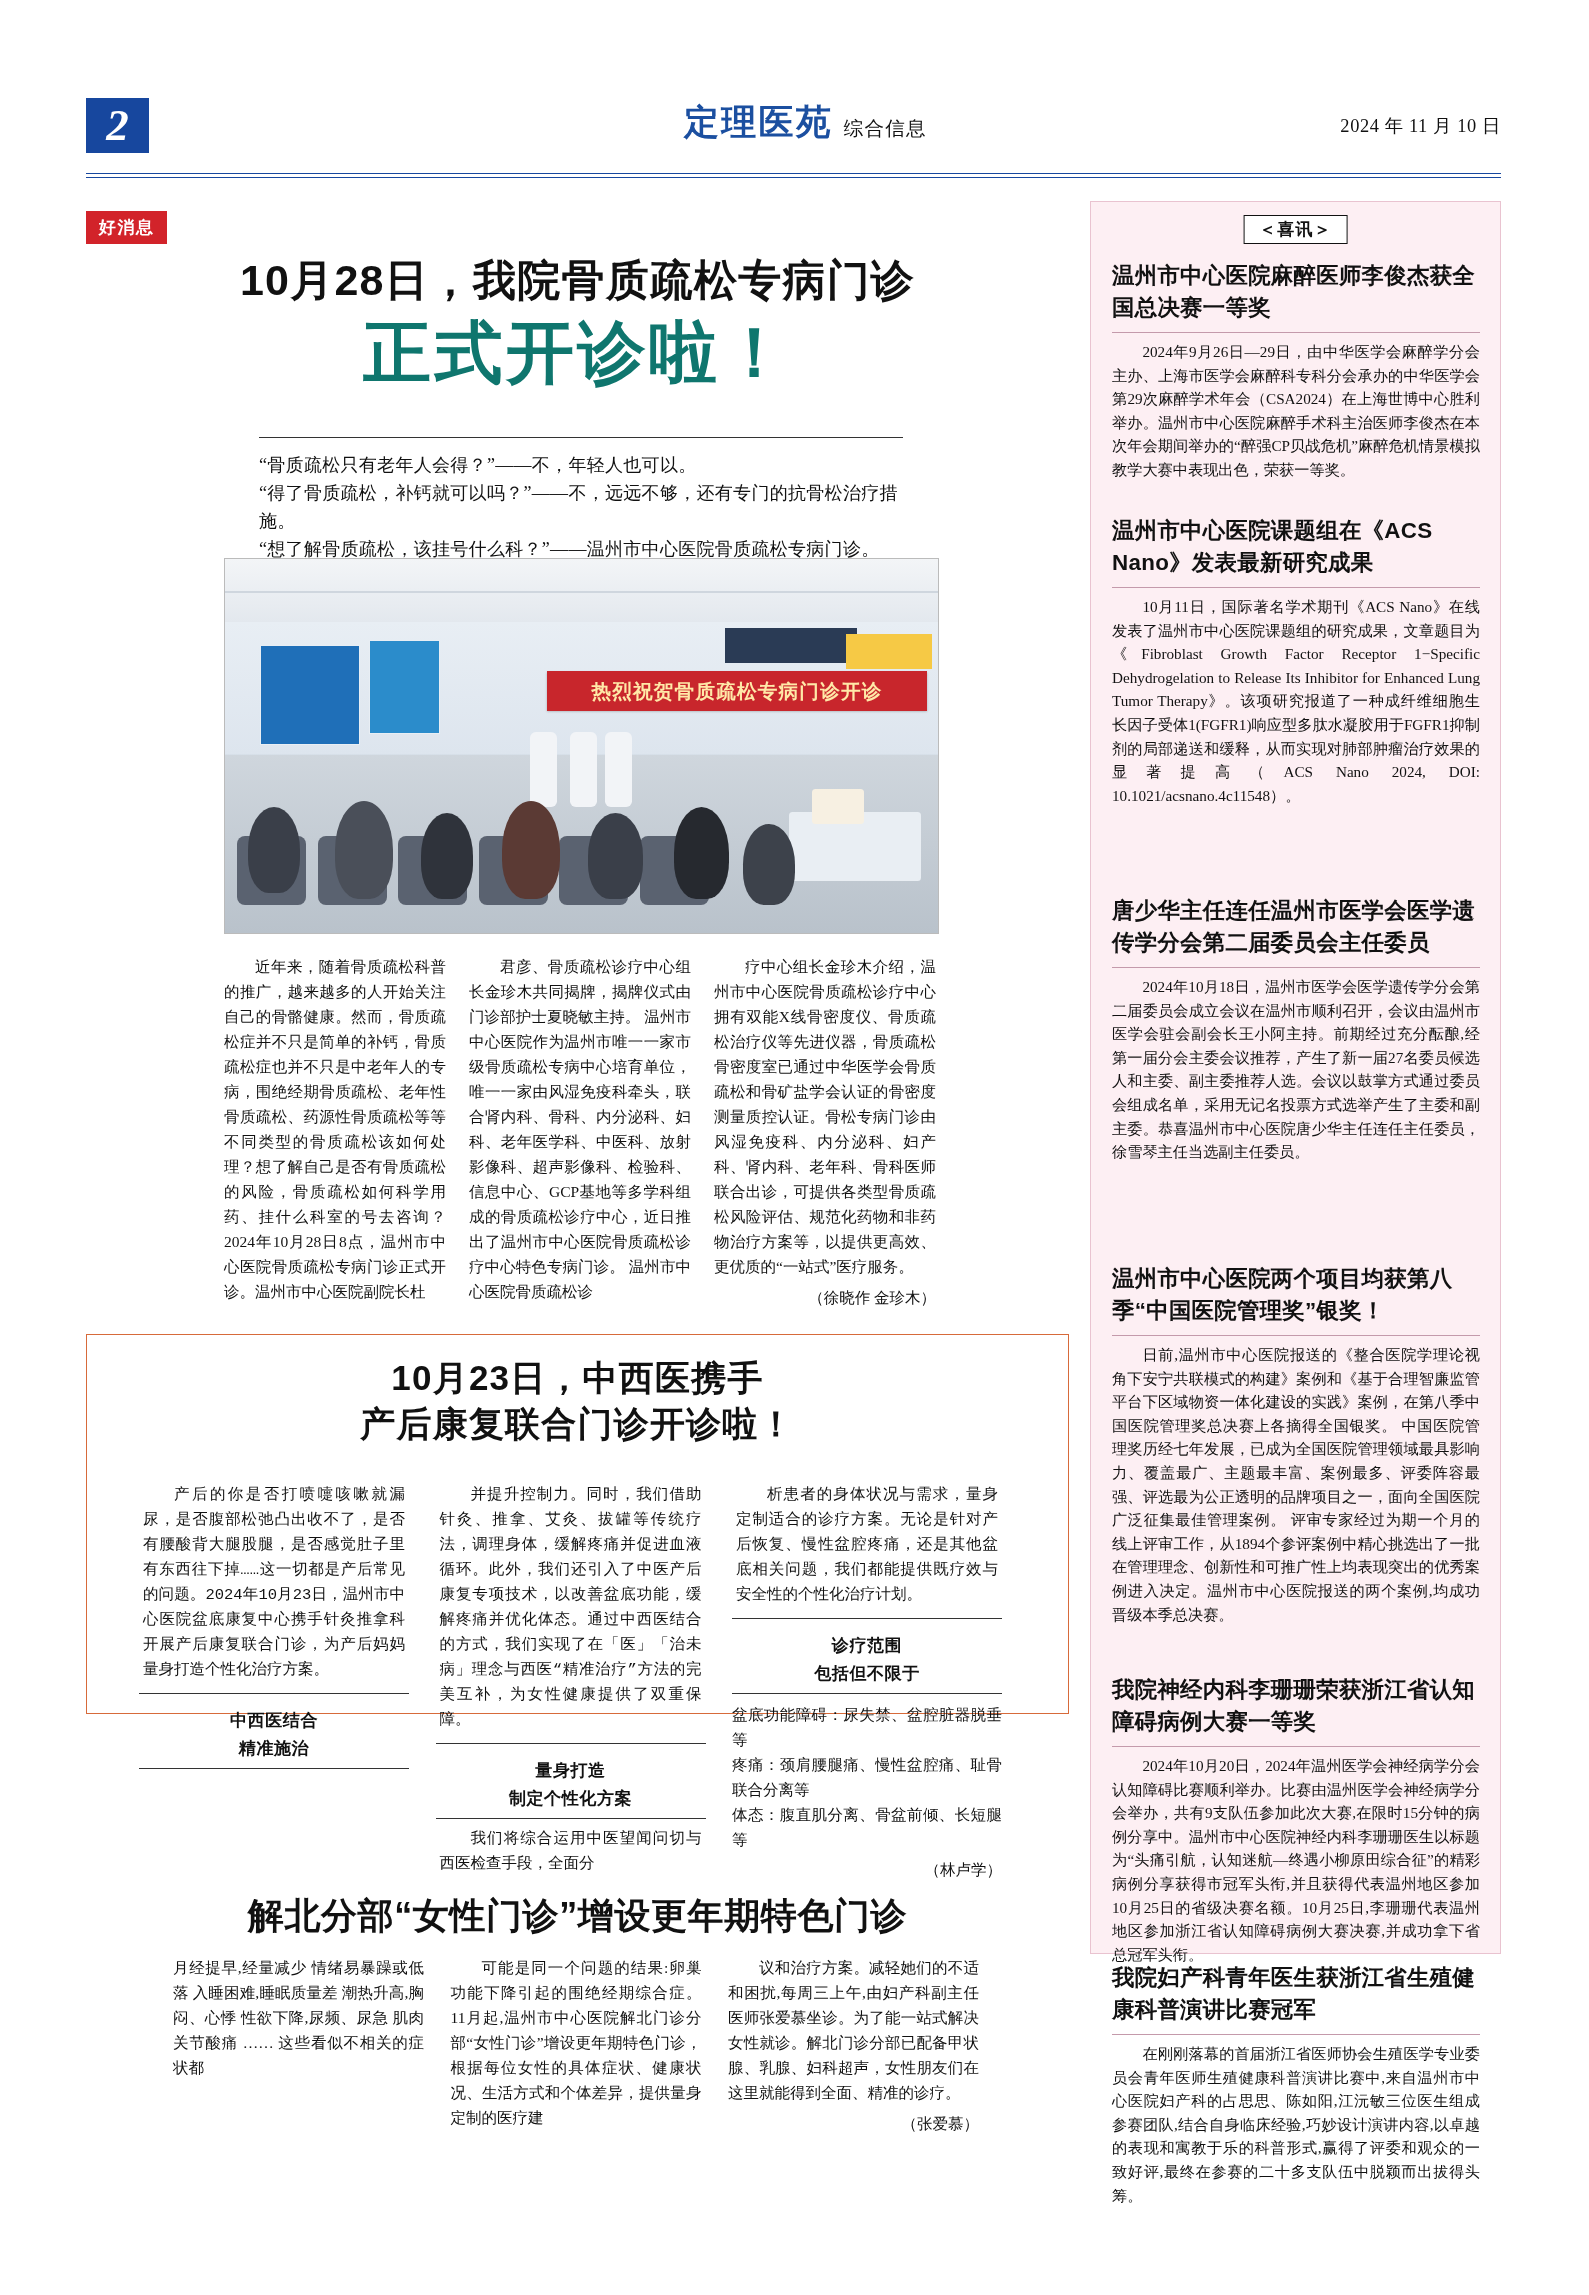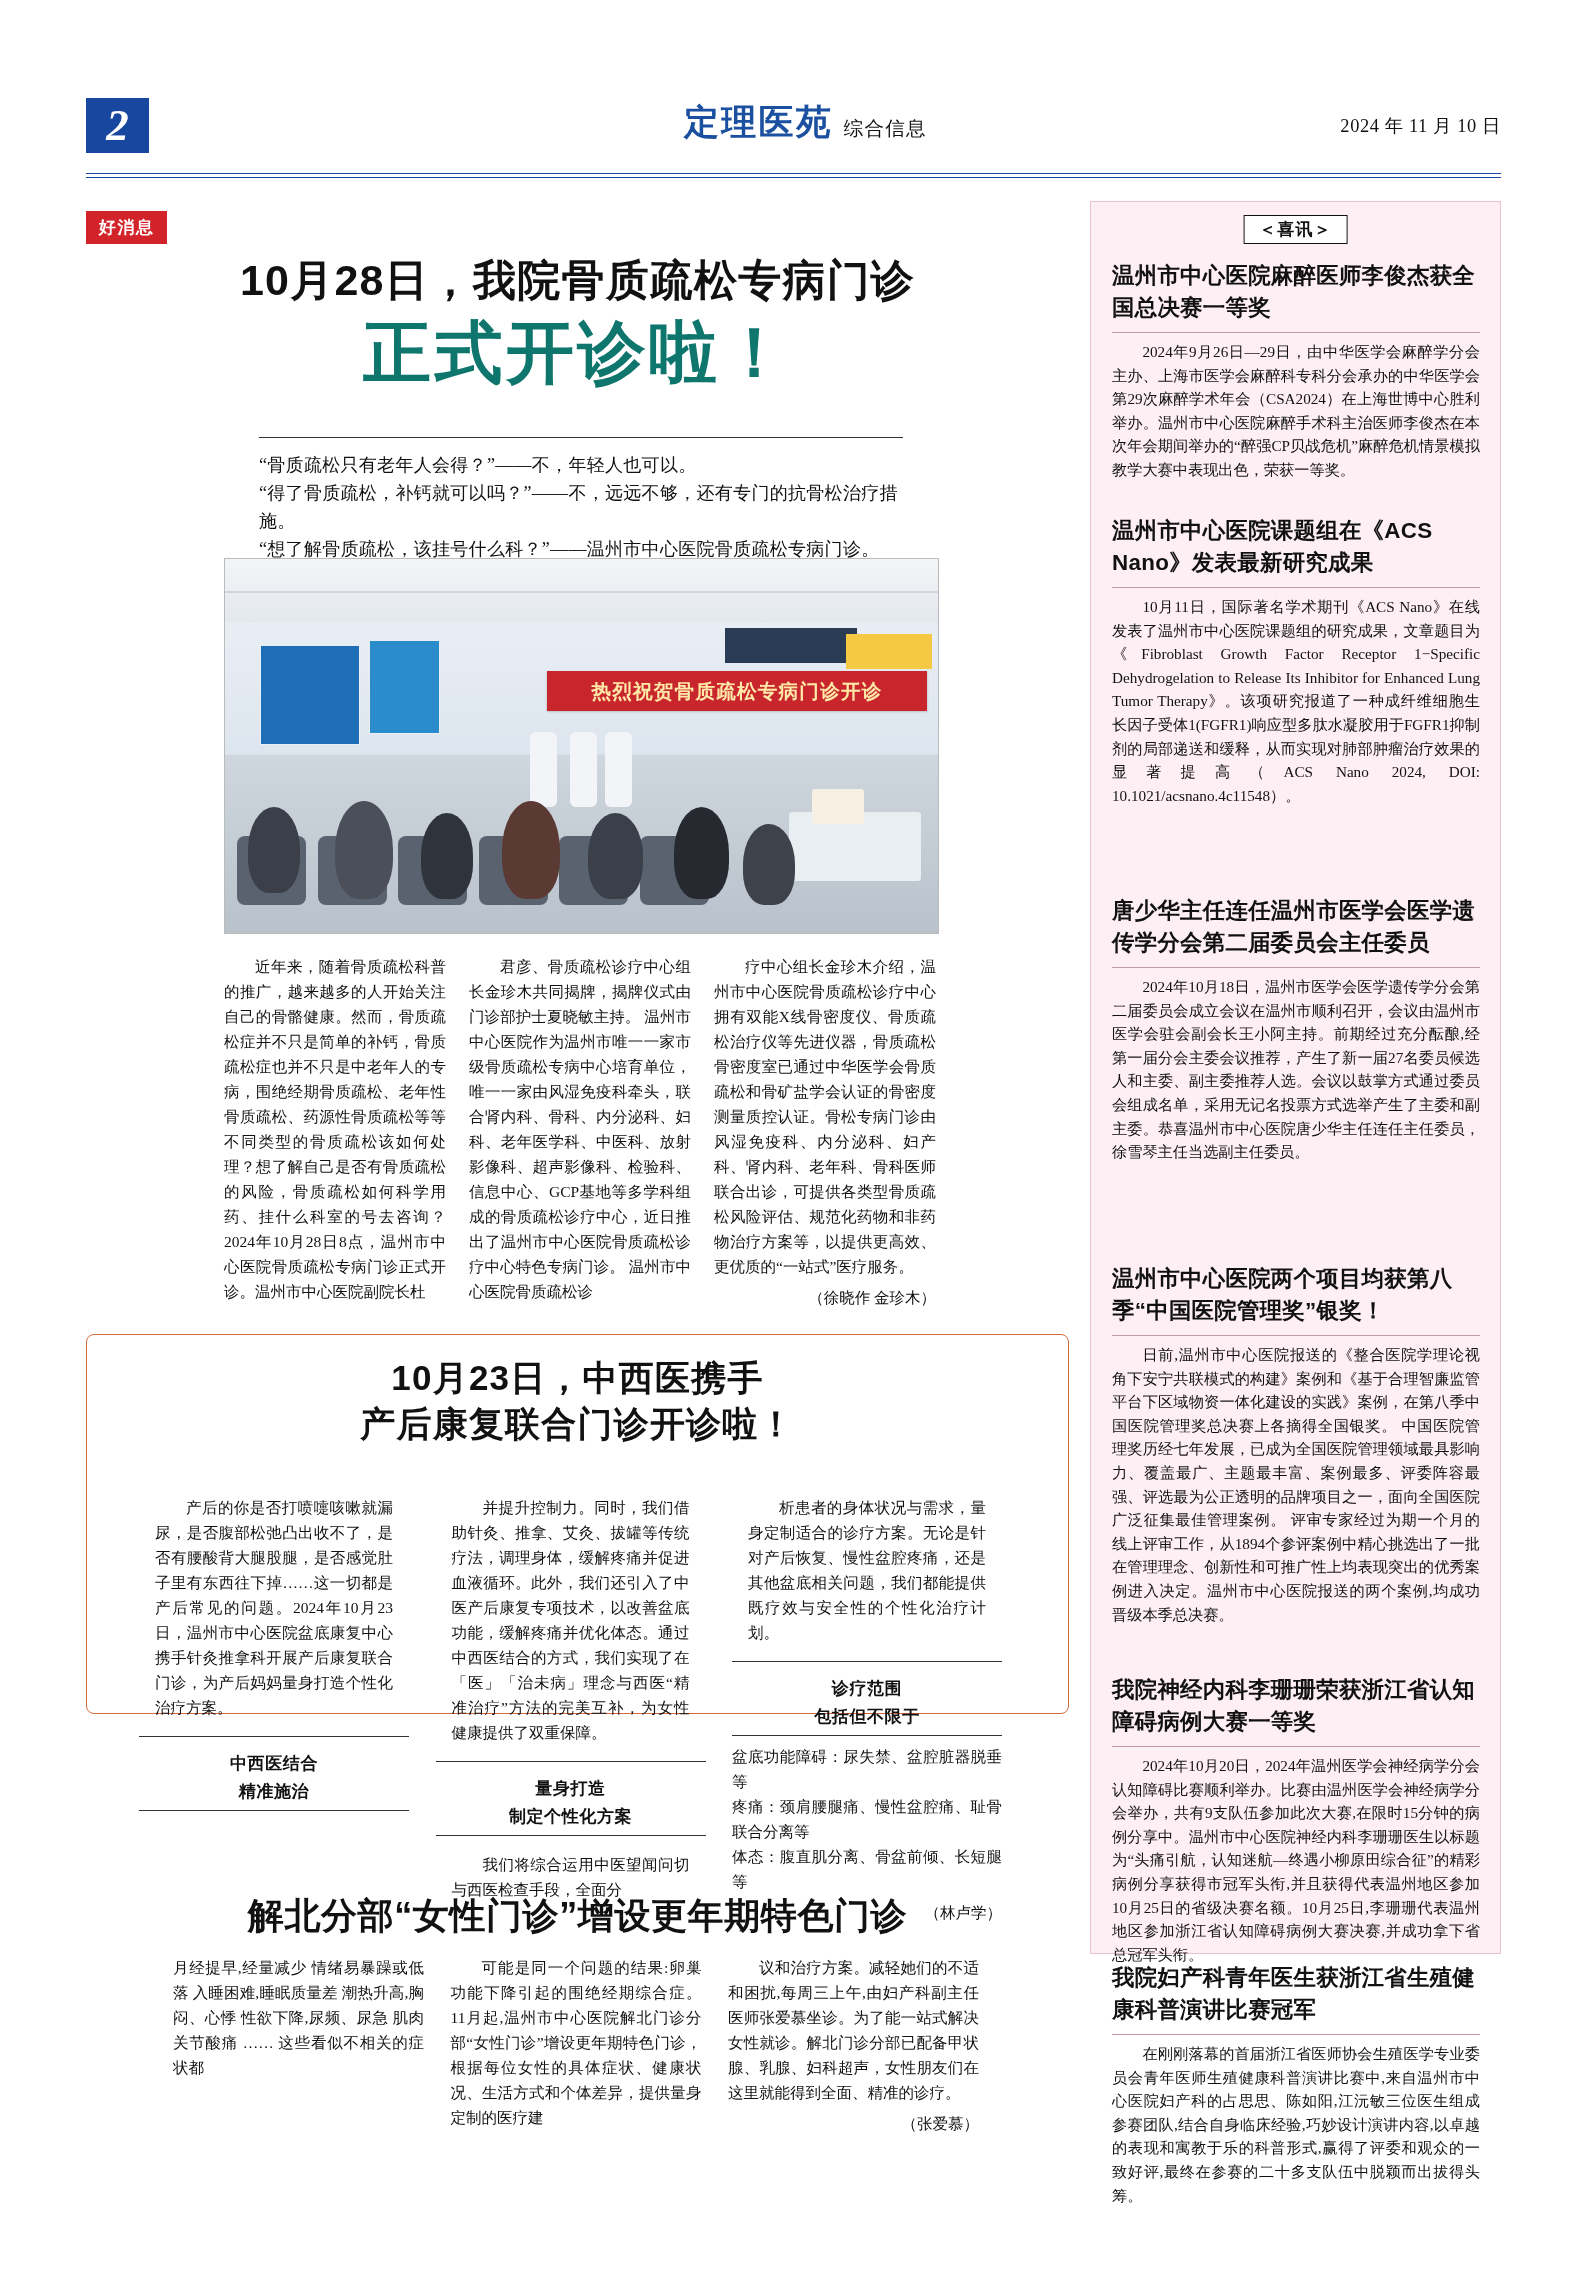--- a/index.html
+++ b/index.html
@@ -243,21 +243,21 @@
   .bcol p { margin: 0 0 0 0; text-indent: 2em; }
   .byline { text-align: right; margin-top: 5.8px; }
 
   
   .art2 {
     position: absolute;
     left: 86px; top: 1334px;
     width: 983px;
     height: 380px;
     border: 1.7px solid #d76a3a;
-    border-radius: 8px;
+    border-radius: 0;
     box-sizing: border-box;
     background: #fff;
   }
   .art2-title {
     text-align: center;
     margin-top: 19.6px;
     font-family: "Liberation Sans", sans-serif;
     font-weight: bold;
     color: #111;
   }
@@ -265,21 +265,21 @@
   .art2-t2 { font-size: 35px; line-height: 46px; letter-spacing: 1.2px; }
 
   .art2-body {
     position: absolute;
     left: 52px; top: 144px;
     width: 880px;
     display: flex;
     gap: 26.5px;
   }
   .a2col { width: 270px; font-size: 15.5px; line-height: 25px; text-align: justify; }
-  .a2col p { margin: 16px; text-indent: 2em; }
+  .a2col p { margin: 4px; text-indent: 2em; font-family: Liberation Mono, monospace; }
   .sub-head {
     text-align: center;
     font-family: "Liberation Sans", sans-serif;
     font-weight: bold;
     font-size: 17px;
     line-height: 28px;
     margin: 12.7px 0 4.6px;
     letter-spacing: 0.6px;
   }
   .sub-rule { border-top: 1.2px solid #333; width: 100%; margin: 3.5px 0 8px; }

